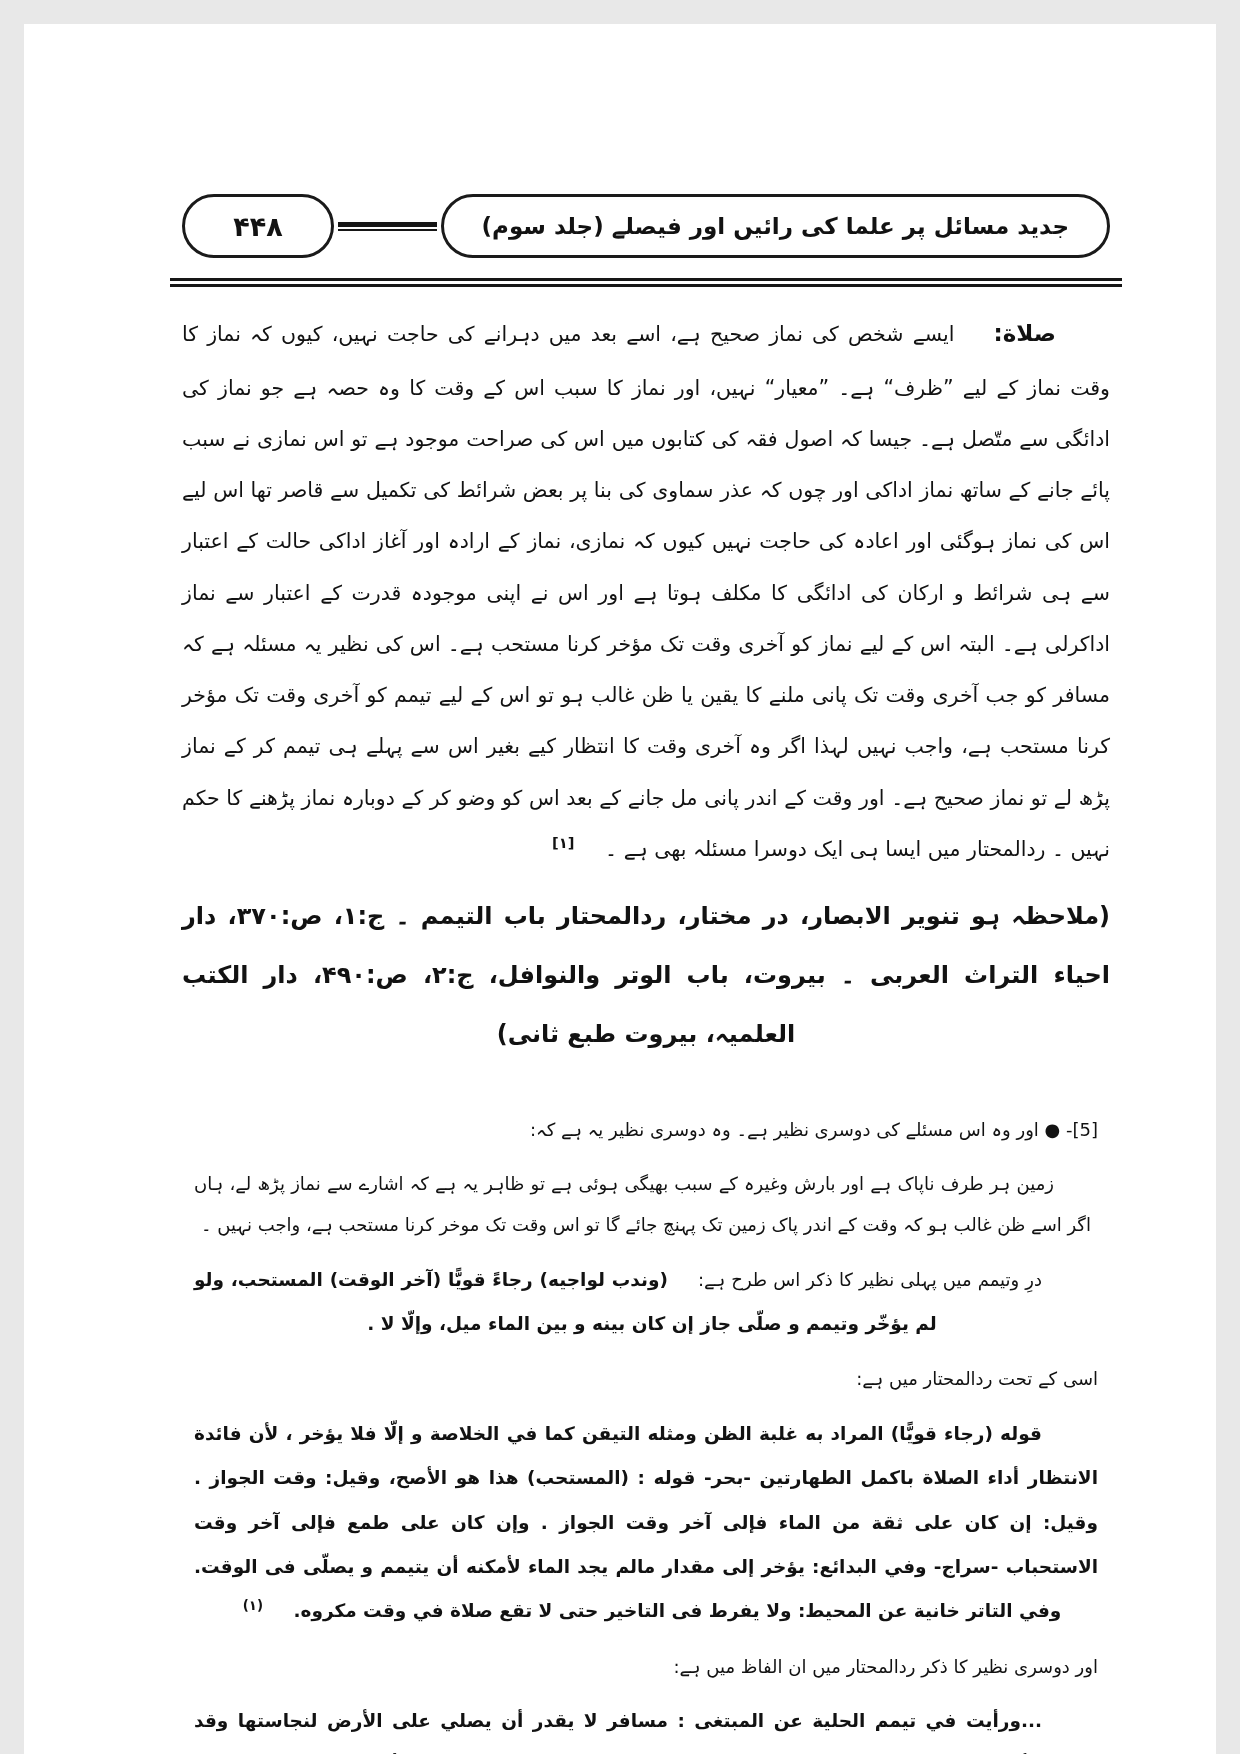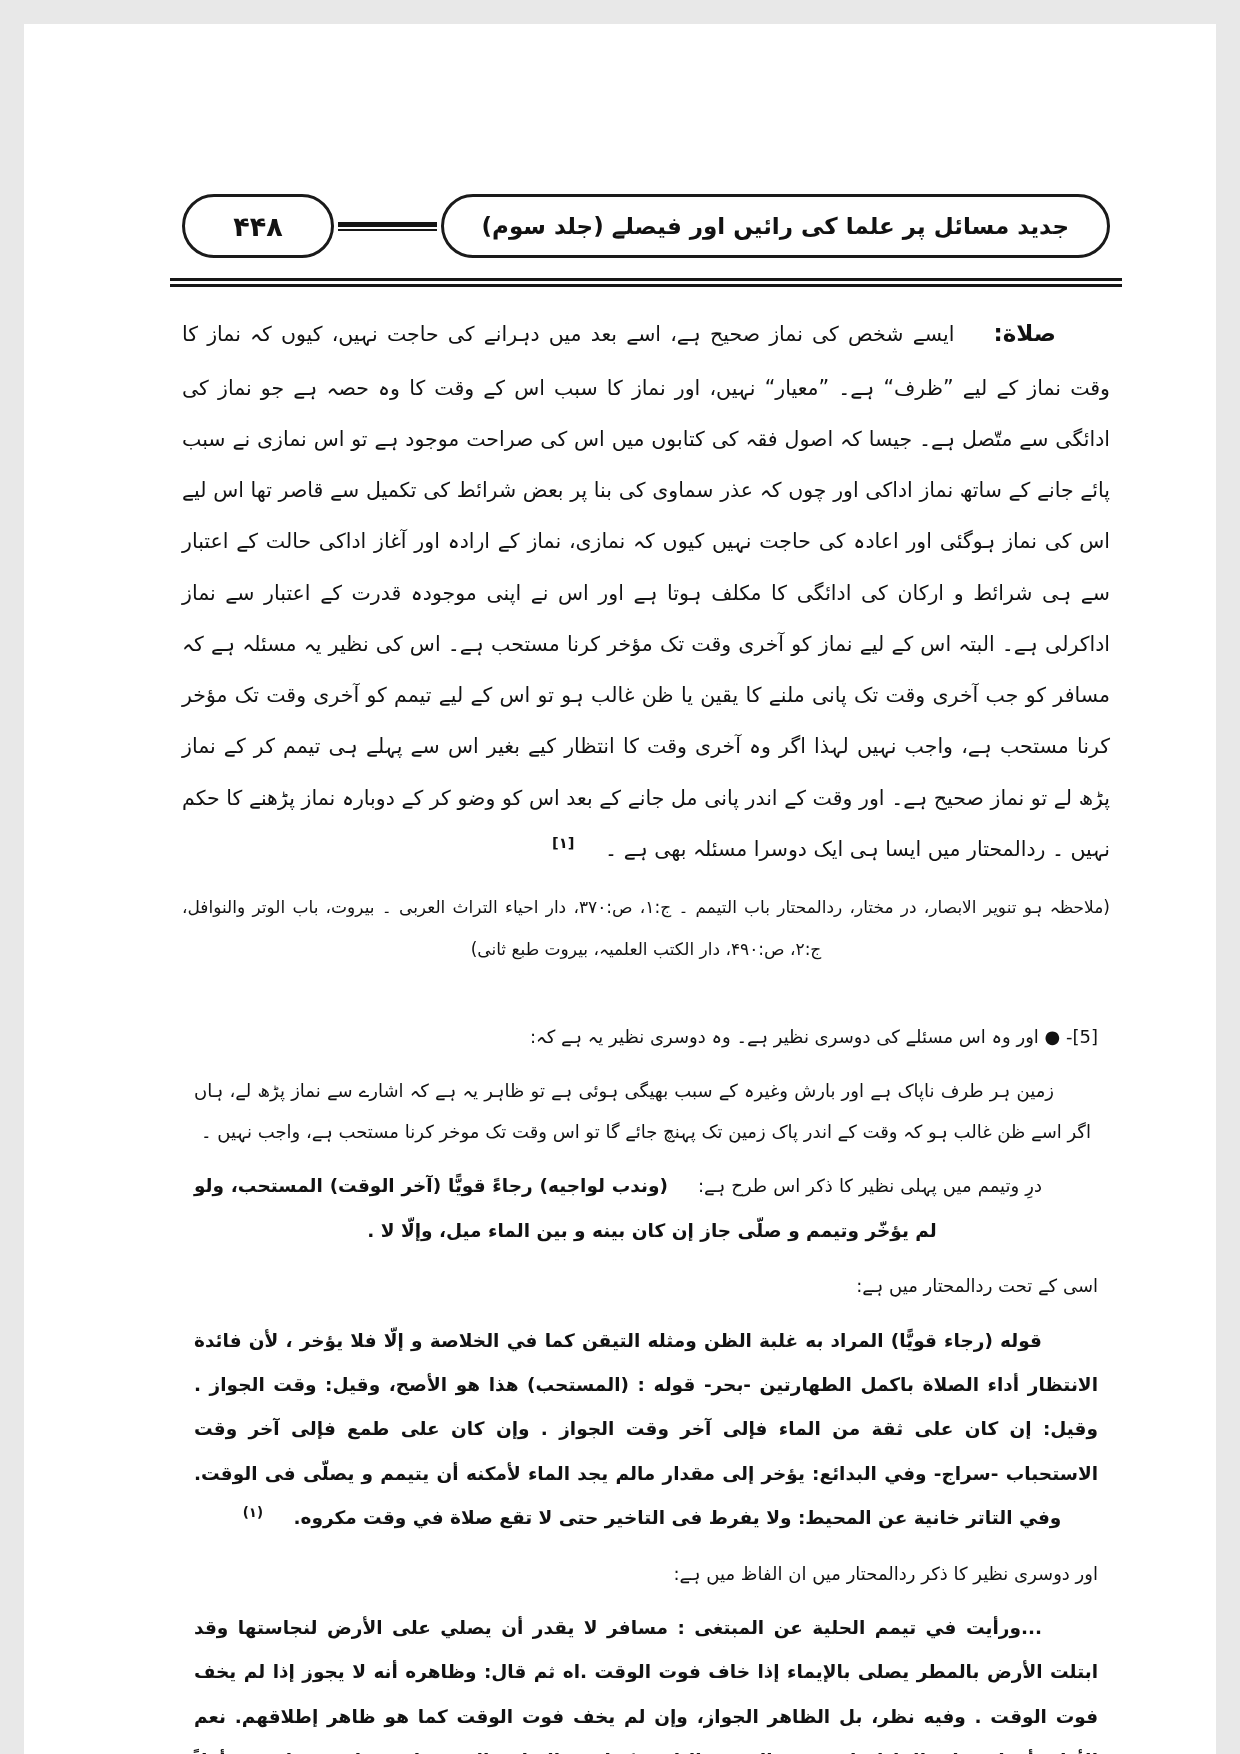--- a/index.html
+++ b/index.html
@@ -64,23 +64,24 @@
     margin-top:18px;
     text-indent:42px;
   }
   .qlabel { font-weight:bold; font-size:23px; padding-left:6px; }
   .fn-ref { font-size:0.72em; vertical-align:super; font-weight:bold; line-height:0; }
 
   .citation {
     direction:rtl;
     text-align:justify;
     text-align-last:center;
-    font-size:17px;
+    font-size:24px;
     line-height:2.45;
     margin-top:6px;
+    font-weight:bold;
   }
 
   
   .note-section { margin-top:46px; font-size:18px; }
   .note-heading {
     direction:rtl; text-align:right;
     line-height:2.3;
   }
   .note-para {
     direction:rtl; text-align:justify; text-align-last:center;

